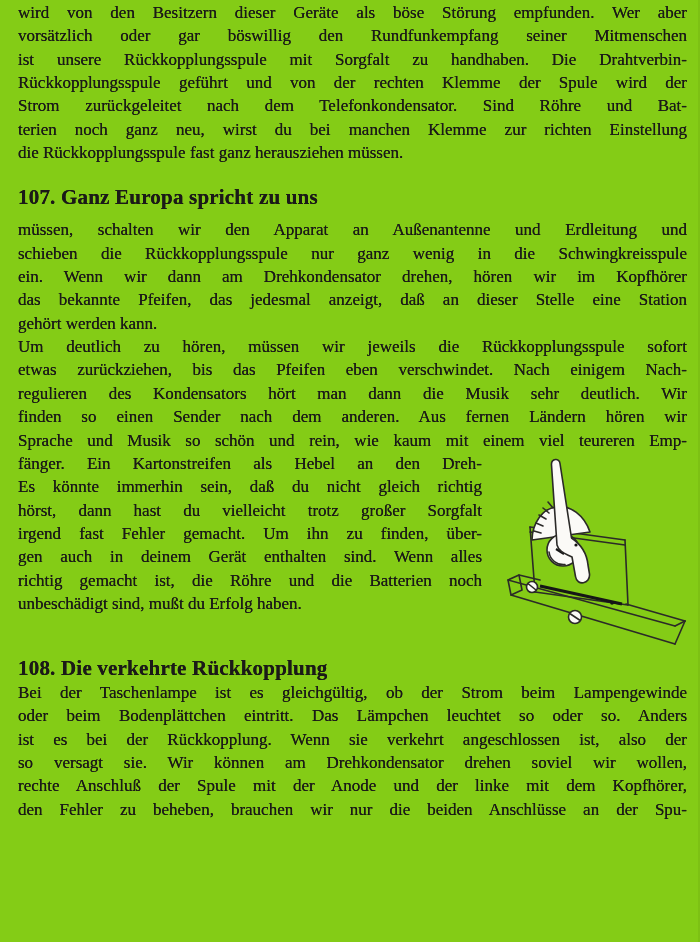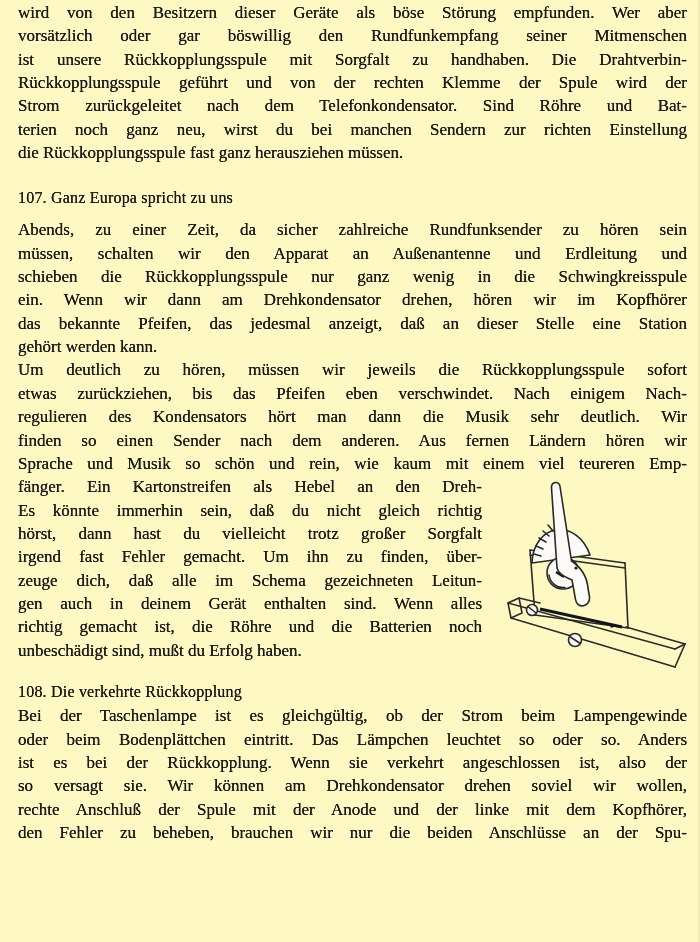--- a/index.html
+++ b/index.html
@@ -1,20 +1,20 @@
 <!DOCTYPE html>
 <html><head>
 <meta charset="utf-8">
 <style>
   html,body{margin:0;padding:0;background:#e8e8e6;}
   .page{
     position:relative;
     width:700px;height:942px;
     box-sizing:border-box;
-    background:#fef9c3;
+    background:#84cc16;
     padding:1px 13px 0 18px;
     overflow:hidden;
     font-family:"Liberation Serif","DejaVu Serif",serif;
     color:#1b1a18;
   }
   .page::after{
     content:"";position:absolute;top:0;right:0;width:2px;height:100%;
     background:rgba(0,0,0,0.05);pointer-events:none;
   }
   .ln{
@@ -22,21 +22,21 @@
     line-height:23.35px;
     text-align:justify;
     text-align-last:justify;
     text-shadow:0 0 0.4px currentColor;
     white-space:nowrap;
   }
   .ln{white-space:normal;}
   .ln.last{text-align-last:left;}
   .h{
     clear:both;
-    font-size:16px;font-weight:normal;
+    font-size:21px;font-weight:bold;
     line-height:25px;
     margin:21px 0 8px 0;
     letter-spacing:0.2px;
     text-shadow:0 0 0.4px currentColor;
   }
   .h.h108{margin:14px 0 0 0;}
   .para{margin:0;}
   .fig{
     float:right;
     width:193px;height:203px;
@@ -51,28 +51,27 @@
 <body>
 
 <div class="page">
 
   <div class="para">
     <div class="ln">wird von den Besitzern dieser Geräte als böse Störung empfunden. Wer aber</div>
     <div class="ln">vorsätzlich oder gar böswillig den Rundfunkempfang seiner Mitmenschen</div>
     <div class="ln">ist unsere Rückkopplungsspule mit Sorgfalt zu handhaben. Die Drahtverbin-</div>
     <div class="ln">Rückkopplungsspule geführt und von der rechten Klemme der Spule wird der</div>
     <div class="ln">Strom zurückgeleitet nach dem Telefonkondensator. Sind Röhre und Bat-</div>
-    <div class="ln">terien noch ganz neu, wirst du bei manchen Sendern zur richten Einstellung</div>
+    <div class="ln">terien noch ganz neu, wirst du bei manchen Klemme zur richten Einstellung</div>
     <div class="ln last">die Rückkopplungsspule fast ganz herausziehen müssen.</div>
   </div>
 
   <div class="h">107. Ganz Europa spricht zu uns</div>
 
   <div class="para">
-    <div class="ln">Abends, zu einer Zeit, da sicher zahlreiche Rundfunksender zu hören sein</div>
     <div class="ln">müssen, schalten wir den Apparat an Außenantenne und Erdleitung und</div>
     <div class="ln">schieben die Rückkopplungsspule nur ganz wenig in die Schwingkreisspule</div>
     <div class="ln">ein. Wenn wir dann am Drehkondensator drehen, hören wir im Kopfhörer</div>
     <div class="ln">das bekannte Pfeifen, das jedesmal anzeigt, daß an dieser Stelle eine Station</div>
     <div class="ln last">gehört werden kann.</div>
   </div>
 
   <div class="para">
     <div class="ln">Um deutlich zu hören, müssen wir jeweils die Rückkopplungsspule sofort</div>
     <div class="ln">etwas zurückziehen, bis das Pfeifen eben verschwindet. Nach einigem Nach-</div>
@@ -134,21 +133,20 @@
           <circle class="ink paper-fill" cx="81" cy="164" r="6.5"></circle>
           <path class="ink" d="M76.5,161 L85.5,167" stroke-width="2"></path>
         </g>
       </svg>
     </div>
 
     <div class="ln">fänger. Ein Kartonstreifen als Hebel an den Dreh-</div>
     <div class="ln">Es könnte immerhin sein, daß du nicht gleich richtig</div>
     <div class="ln">hörst, dann hast du vielleicht trotz großer Sorgfalt</div>
     <div class="ln">irgend fast Fehler gemacht. Um ihn zu finden, über-</div>
-    <div class="ln">zeuge dich, daß alle im Schema gezeichneten Leitun-</div>
     <div class="ln">gen auch in deinem Gerät enthalten sind. Wenn alles</div>
     <div class="ln">richtig gemacht ist, die Röhre und die Batterien noch</div>
     <div class="ln last">unbeschädigt sind, mußt du Erfolg haben.</div>
   </div>
 
   <div class="h h108">108. Die verkehrte Rückkopplung</div>
 
   <div class="para">
     <div class="ln">Bei der Taschenlampe ist es gleichgültig, ob der Strom beim Lampengewinde</div>
     <div class="ln">oder beim Bodenplättchen eintritt. Das Lämpchen leuchtet so oder so. Anders</div>

